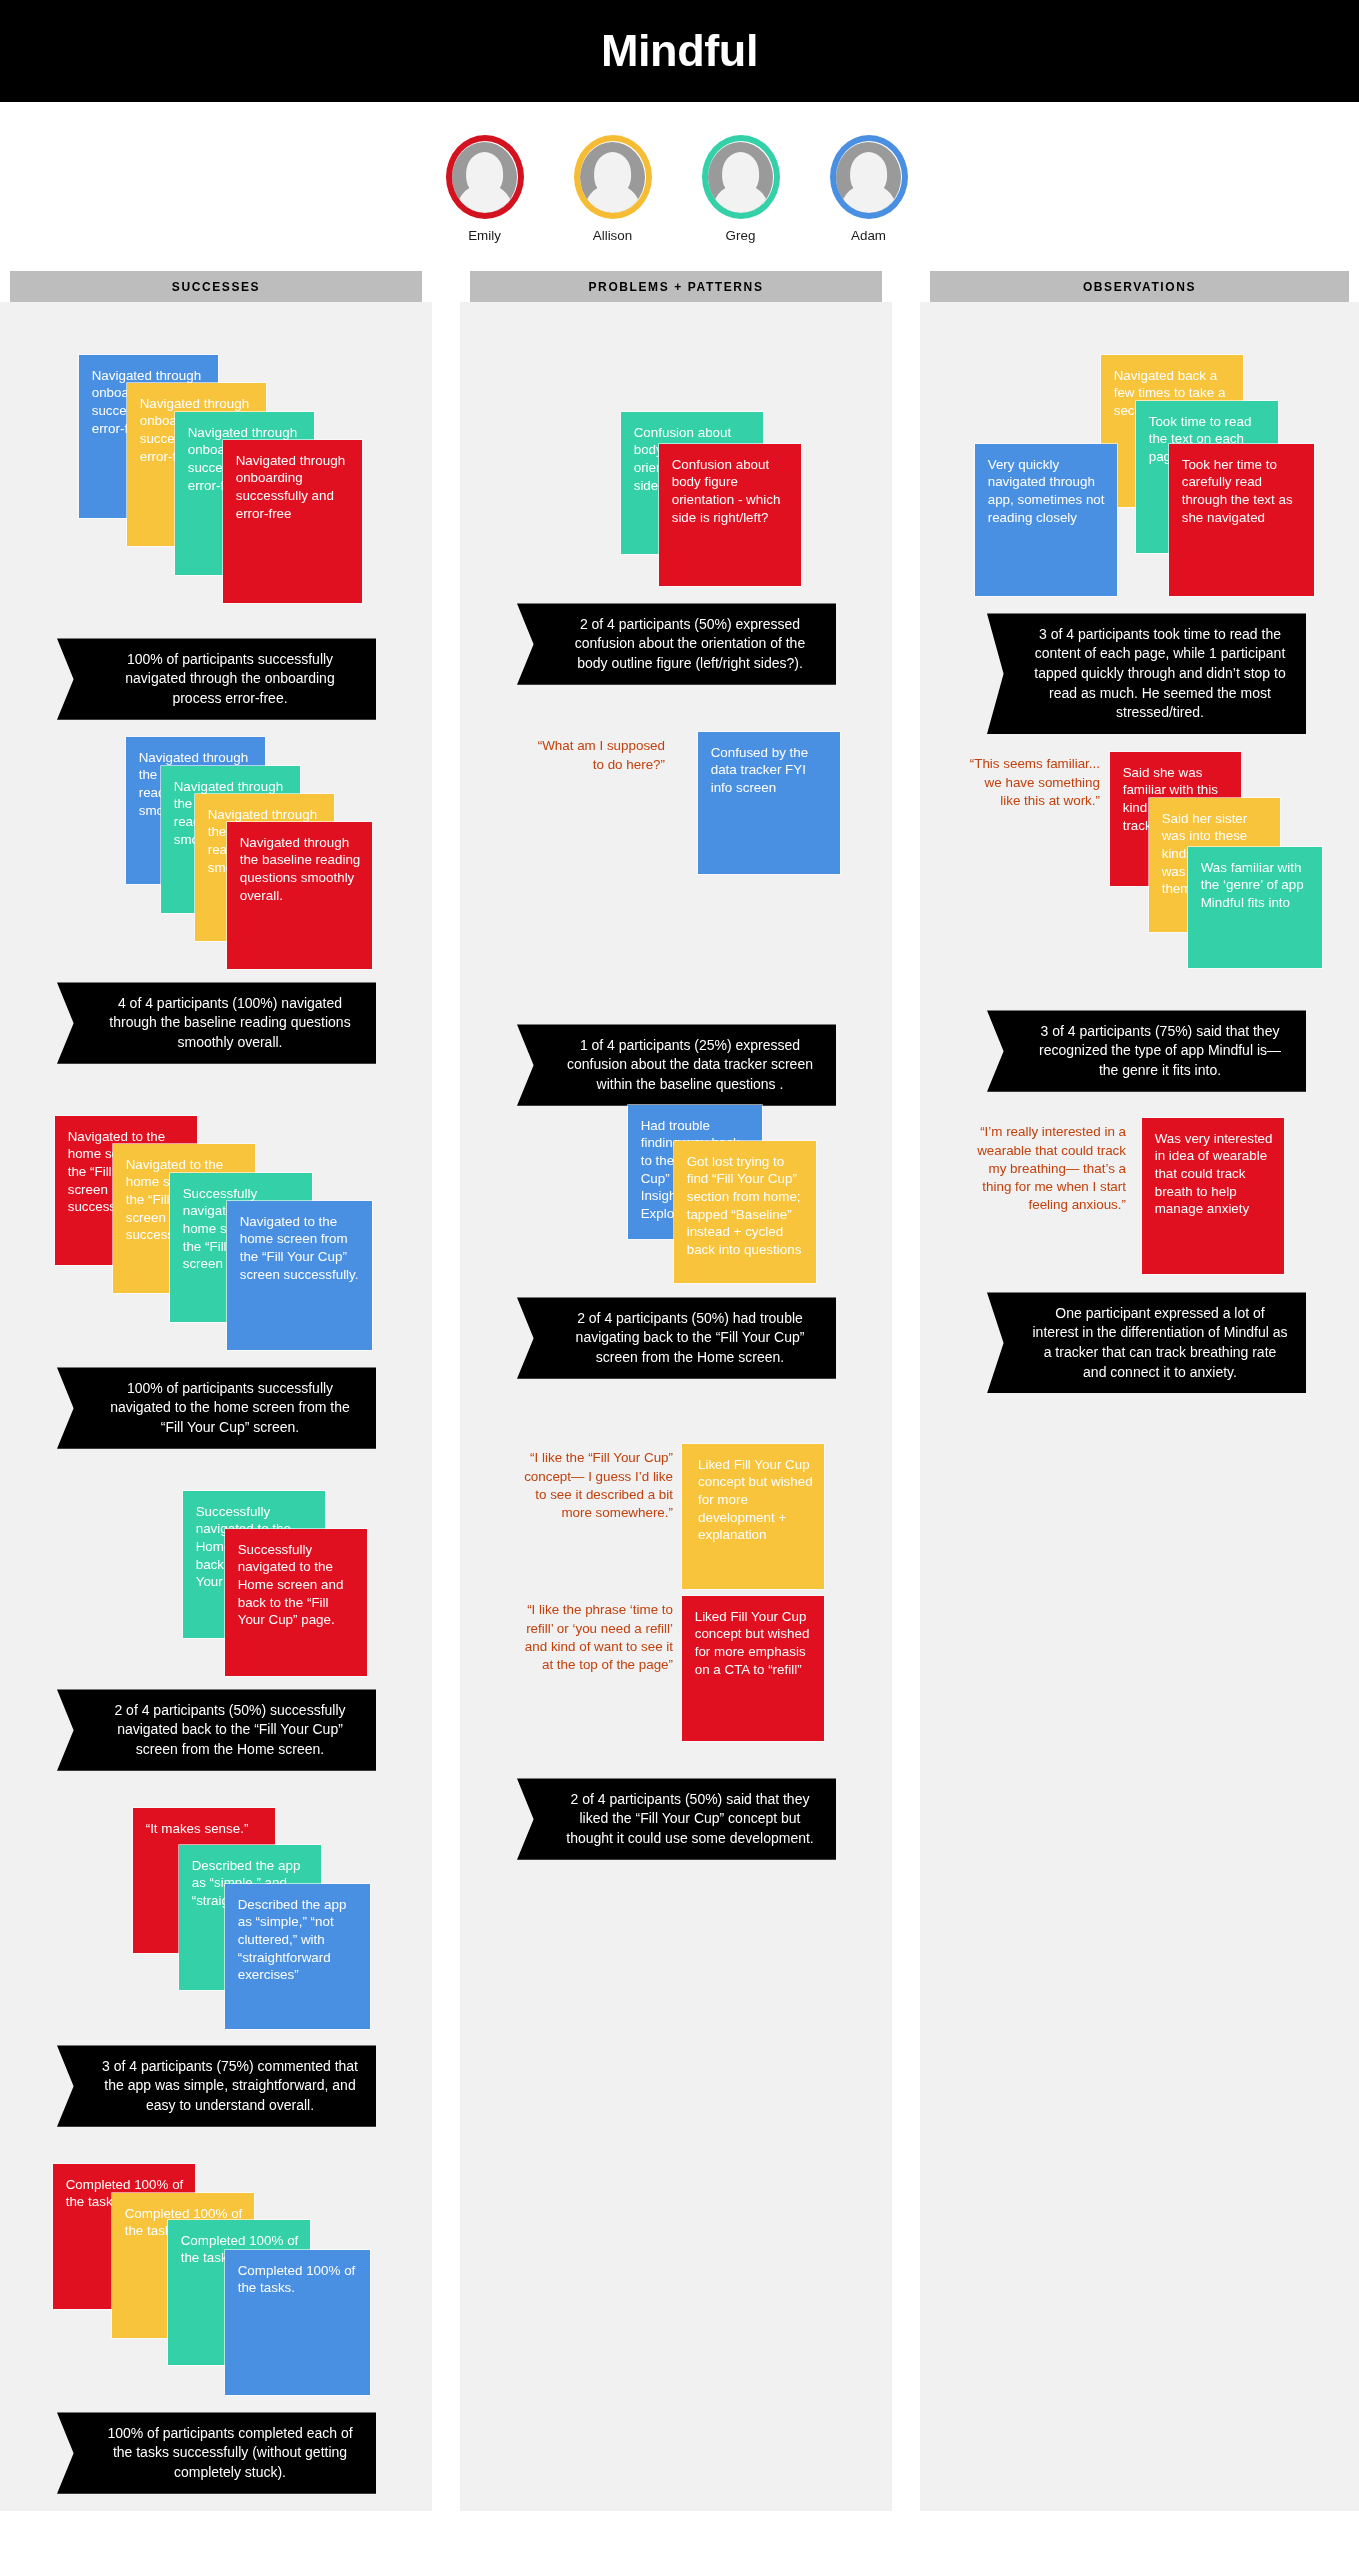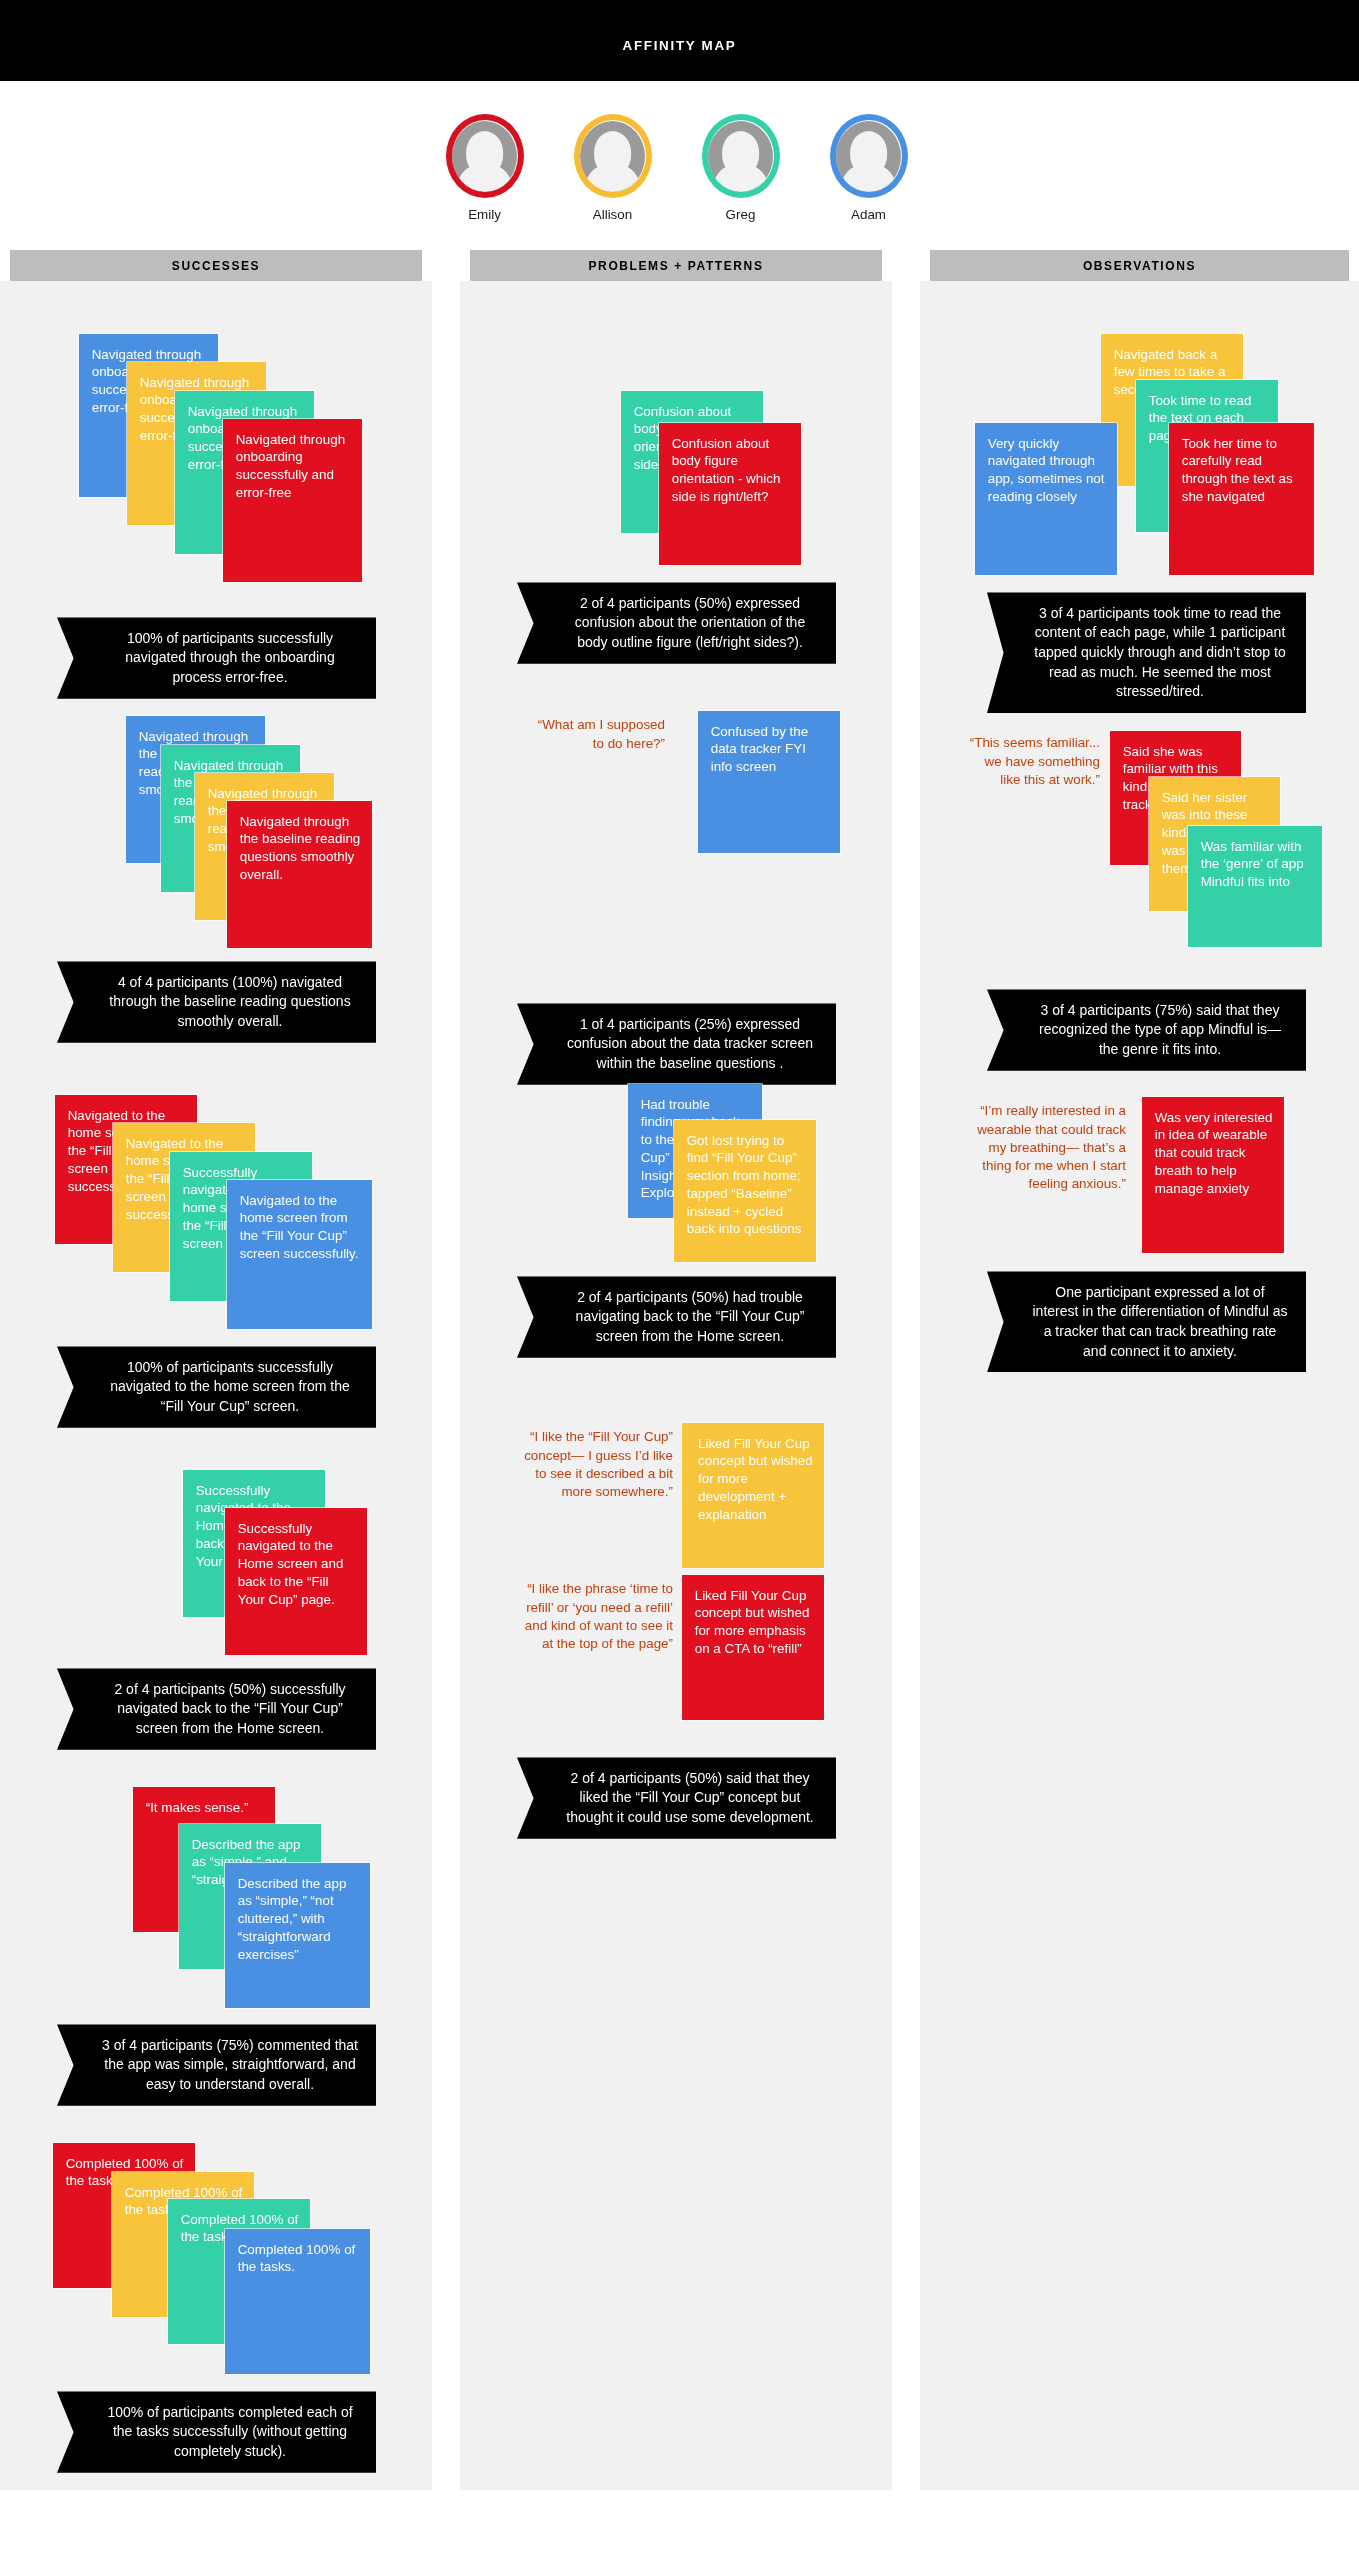--- a/index.html
+++ b/index.html
@@ -96,21 +96,21 @@
     padding:11.3px 17px 11.3px 44px;
     clip-path:polygon(0% 0%, 100% 0%, 100% 100%, 0% 100%, 5.2% 50%);
   }
 </style>
 </head>
 <body>
 
 <div class="page">
 
   <div class="masthead">
-    <div class="sub1">AFFINITY MAP</div>
+    <h1>Mindful</h1>
   </div>
 
   <div class="participants">
     <div class="participant">
       <div class="avatar">
         <div class="silhouette"></div>
         <div class="ring" style="border-color:#d4111f"></div>
       </div>
       <div class="pname">Emily</div>
     </div>

